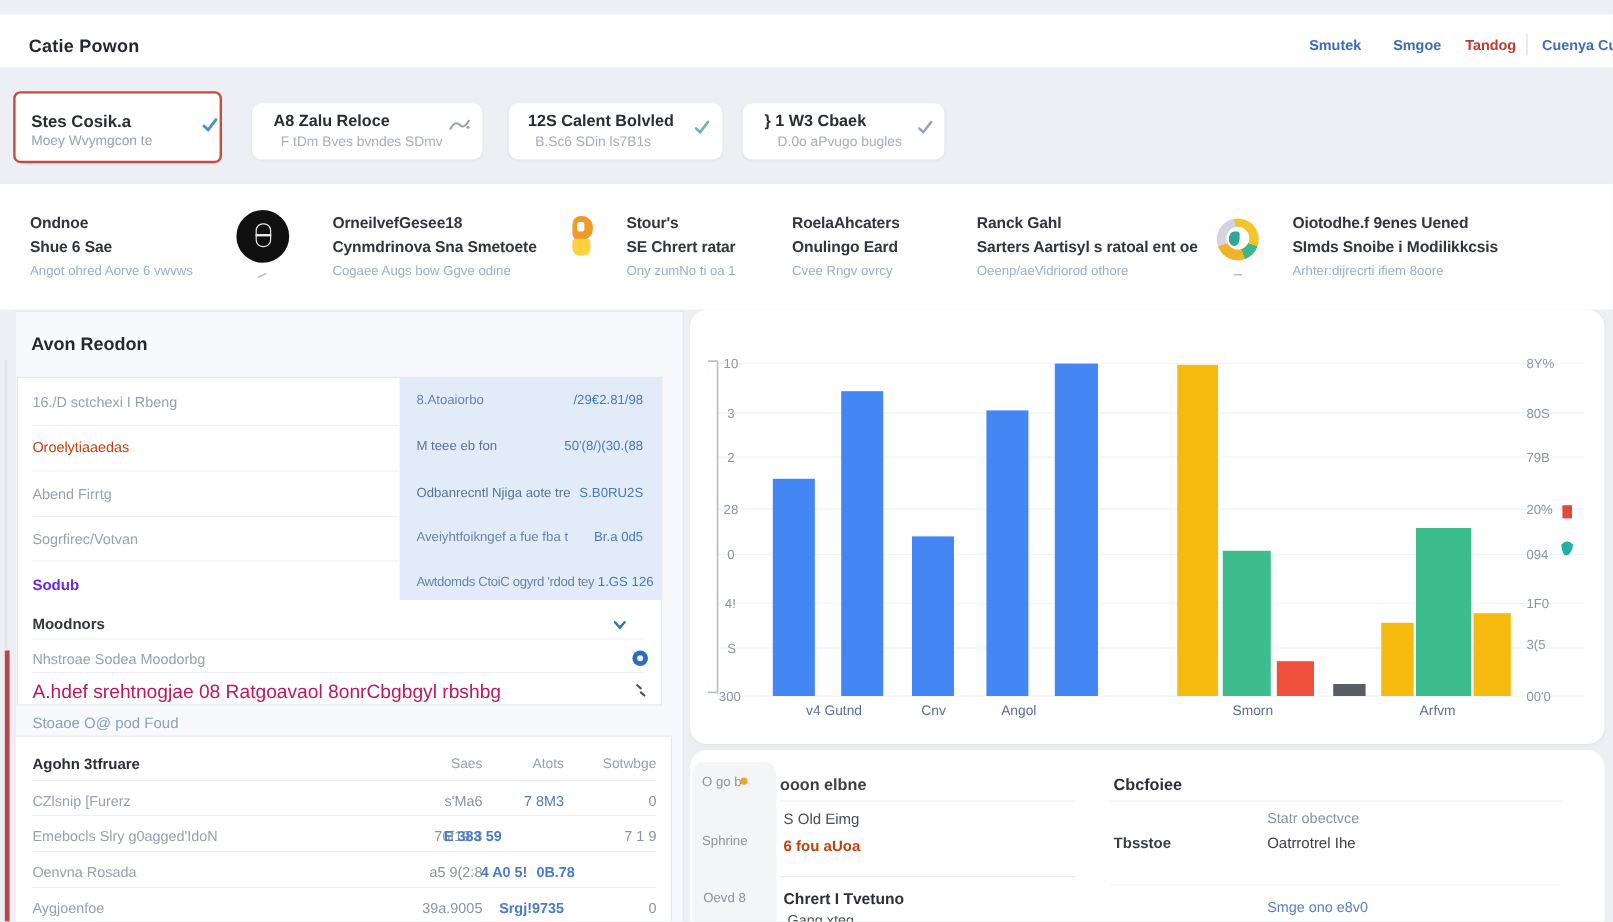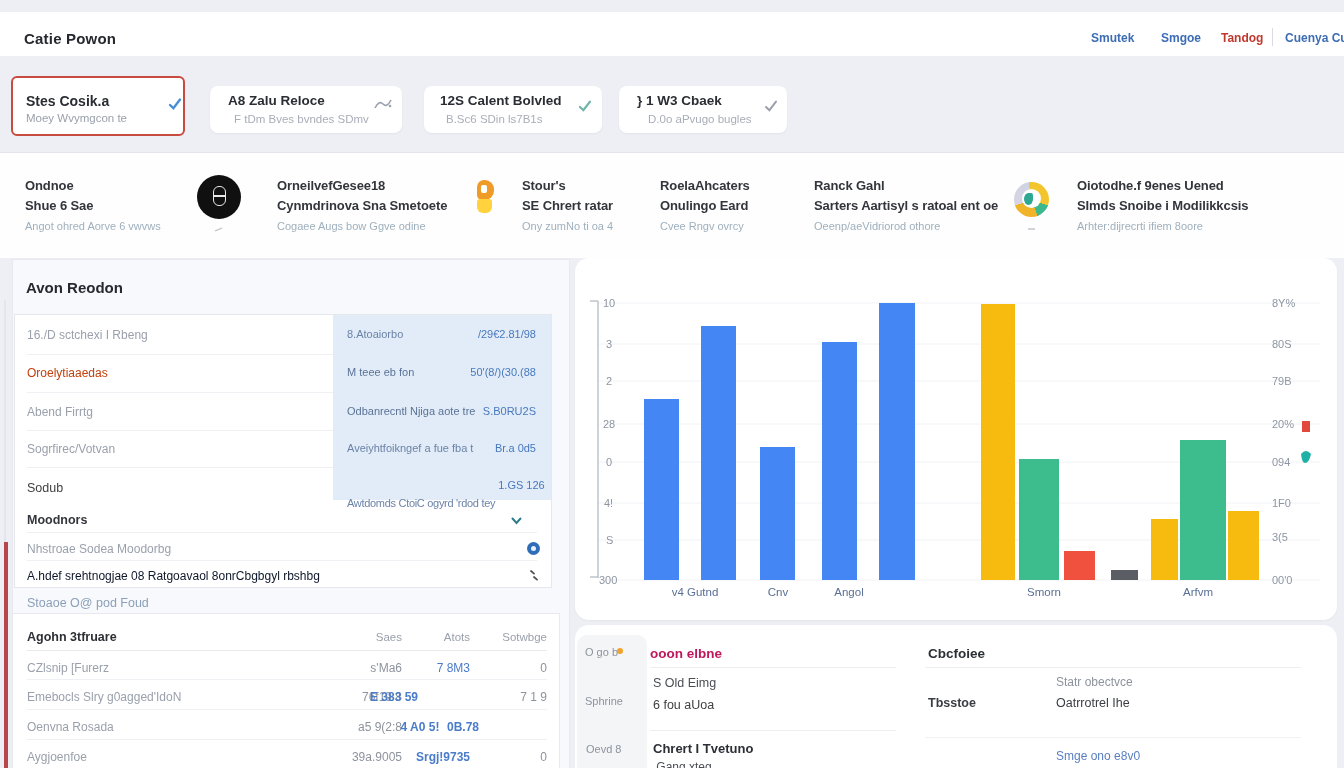--- a/index.html
+++ b/index.html
@@ -60,21 +60,21 @@
   </svg>
 
 <div class="abs" style="left:277px;top:176px;font-size:13px;font-weight:bold;color:#32353b;line-height:20px;letter-spacing:-.1px;">OrneilvefGesee18<br>Cynmdrinova Sna Smetoete</div>
 <div class="abs" style="left:277px;top:220px;font-size:11px;color:#9fb0bd;">Cogaee Augs bow Ggve odine</div>
 
 <div class="abs" style="left:477px;top:180px;width:17px;height:20px;background:#ef9b28;border-radius:7px 9px 9px 5px;"></div>
 <div class="abs" style="left:481px;top:185px;width:6px;height:8px;background:#fff;border-radius:2px;"></div>
 <div class="abs" style="left:477px;top:199px;width:15px;height:14px;background:#ffd23e;border-radius:3px 3px 6px 6px;"></div>
 
 <div class="abs" style="left:522px;top:176px;font-size:13px;font-weight:bold;color:#32353b;line-height:20px;letter-spacing:-.1px;">Stour's<br>SE Chrert ratar</div>
-<div class="abs" style="left:522px;top:220px;font-size:11px;color:#9fb0bd;">Ony zumNo ti oa 4</div>
+<div class="abs" style="left:522px;top:220px;font-size:11px;color:#9fb0bd;">Ony zumNo ti oa 1</div>
 
 <div class="abs" style="left:660px;top:176px;font-size:13px;font-weight:bold;color:#32353b;line-height:20px;letter-spacing:-.1px;">RoelaAhcaters<br>Onulingo Eard</div>
 <div class="abs" style="left:660px;top:220px;font-size:11px;color:#9fb0bd;">Cvee Rngv ovrcy</div>
 
 <div class="abs" style="left:814px;top:176px;font-size:13px;font-weight:bold;color:#32353b;line-height:20px;letter-spacing:-.1px;">Ranck Gahl<br>Sarters Aartisyl s ratoal ent oe</div>
 <div class="abs" style="left:814px;top:220px;font-size:11px;color:#9fb0bd;">Oeenp/aeVidriorod othore</div>
 
 <div class="abs" style="left:1014px;top:182px;width:35px;height:35px;border-radius:50%;background:conic-gradient(from 0deg, #f3c52c 0deg, #f3c52c 110deg, #3cb88c 110deg, #3cb88c 160deg, #f0b429 160deg, #f0b429 250deg, #d7d4e4 250deg, #cfd3e2 350deg, #f3c52c 350deg);"></div>
 <div class="abs" style="left:1022px;top:189px;width:19px;height:19px;border-radius:50%;background:#fff;"></div>
 <div class="abs" style="left:1024px;top:193px;width:9px;height:12px;background:#2fa893;border-radius:50% 20% 50% 50%;"></div>
@@ -88,21 +88,21 @@
 <div class="abs" style="left:12px;top:259px;width:558px;height:509px;background:#f8f9fc;border:1px solid #e7e9ee;border-bottom:none;"></div>
 <div class="abs" style="left:26px;top:279px;font-size:15px;font-weight:bold;color:#26292f;">Avon Reodon</div>
 
 <div class="abs" style="left:14px;top:314px;width:538px;height:274px;background:#ffffff;border:1px solid #e4e7ec;"></div>
 <div class="abs" style="left:333px;top:315px;width:218px;height:185px;background:#e2ecf8;"></div>
 
 <div class="abs" style="left:27px;top:328px;font-size:12px;color:#9aa1ac;">16./D sctchexi I Rbeng</div>
 <div class="abs" style="left:27px;top:366px;font-size:12px;color:#c2410c;">Oroelytiaaedas</div>
 <div class="abs" style="left:27px;top:405px;font-size:12px;color:#9aa1ac;">Abend Firrtg</div>
 <div class="abs" style="left:27px;top:442px;font-size:12px;color:#9aa1ac;">Sogrfirec/Votvan</div>
-<div class="abs" style="left:27px;top:481px;font-size:12.5px;font-weight:normal;color:#404040;text-align:right;">Sodub</div>
+<div class="abs" style="left:27px;top:481px;font-size:12.5px;font-weight:bold;color:#6d28d9;text-align:right;">Sodub</div>
 <div class="abs" style="left:27px;top:354px;width:306px;height:1px;background:#eef0f3;"></div>
 <div class="abs" style="left:27px;top:392px;width:306px;height:1px;background:#eef0f3;"></div>
 <div class="abs" style="left:27px;top:430px;width:306px;height:1px;background:#eef0f3;"></div>
 <div class="abs" style="left:27px;top:467px;width:306px;height:1px;background:#eef0f3;"></div>
 
 <div class="abs" style="left:347px;top:328px;width:189px;display:flex;justify-content:space-between;font-size:11px;">
     <span style="color:#6b83a8;">8.Atoaiorbo</span>
     <span style="color:#4779bd;">/29€2.81/98</span>
   </div>
 <div class="abs" style="left:347px;top:366px;width:189px;display:flex;justify-content:space-between;font-size:11px;">
@@ -111,34 +111,34 @@
   </div>
 <div class="abs" style="left:347px;top:405px;width:189px;display:flex;justify-content:space-between;font-size:11px;">
     <span style="color:#5a7396;white-space:nowrap;">Odbanrecntl Njiga aote tre</span>
     <span style="color:#4779bd;white-space:nowrap;padding-left:4px;">S.B0RU2S</span>
   </div>
 <div class="abs" style="left:347px;top:442px;width:189px;display:flex;justify-content:space-between;font-size:11px;">
     <span style="color:#6b83a8;white-space:nowrap;">Aveiyhtfoikngef a fue fba t</span>
     <span style="color:#4779bd;white-space:nowrap;padding-left:4px;">Br.a 0d5</span>
   </div>
 <div class="abs" style="left:347px;top:479px;width:189px;display:flex;justify-content:space-between;font-size:11px;">
-    <span style="color:#6b83a8;white-space:nowrap;letter-spacing:-.3px;margin-top:18px;">Awtdomds CtoiC ogyrd 'rdod tey</span>
+    <span style="color:#6b83a8;white-space:nowrap;letter-spacing:-.3px;">Awtdomds CtoiC ogyrd 'rdod tey</span>
     <span style="color:#4779bd;white-space:nowrap;padding-left:3px;">1.GS 126</span>
   </div>
 
 <div class="abs" style="left:27px;top:513px;font-size:12.5px;font-weight:bold;color:#33363c;">Moodnors</div>
 <svg class="abs" style="left:511px;top:517px;" width="11" height="9" viewBox="0 0 11 9">
     <path d="M1.5 1.5 l4 4.5 l4-4.5" stroke="#2e7d8f" stroke-width="2" fill="none" stroke-linecap="round"></path>
   </svg>
 <div class="abs" style="left:27px;top:532px;width:510px;height:1px;background:#eef0f3;"></div>
 <div class="abs" style="left:27px;top:542px;font-size:12px;color:#9aa1ac;">Nhstroae Sodea Moodorbg</div>
 <div class="abs" style="left:527px;top:542px;width:13px;height:13px;border-radius:50%;background:#2f6db8;"></div>
 <div class="abs" style="left:531px;top:546px;width:5px;height:5px;border-radius:50%;background:#e8f0fa;"></div>
 <div class="abs" style="left:27px;top:560px;width:510px;height:1px;background:#eef0f3;"></div>
-<div class="abs" style="left:27px;top:569px;font-size:12px;color:#0f172a;">A.hdef srehtnogjae 08 Ratgoavaol 8onrCbgbgyl rbshbg</div>
+<div class="abs" style="left:27px;top:569px;font-size:16px;color:#be185d;">A.hdef srehtnogjae 08 Ratgoavaol 8onrCbgbgyl rbshbg</div>
 <svg class="abs" style="left:529px;top:569px;" width="10" height="14" viewBox="0 0 10 14">
     <path d="M2 2 l3 2.6 M5 8 l3 2.6" stroke="#4e5359" stroke-width="1.8" stroke-linecap="round"></path>
   </svg>
 
 <div class="abs" style="left:27px;top:596px;font-size:12.5px;color:#8ba0b8;">Stoaoe O@ pod Foud</div>
 
 <div class="abs" style="left:12px;top:613px;width:548px;height:155px;background:#ffffff;border:1px solid #e7e9ee;border-bottom:none;"></div>
 <div class="abs" style="left:27px;top:630px;font-size:12.5px;font-weight:bold;color:#2c2f35;">Agohn 3tfruare</div>
 <div class="abs" style="left:302px;top:631px;width:100px;font-size:11.5px;color:#9aa1ac;text-align:right;">Saes</div>
 <div class="abs" style="left:370px;top:631px;width:100px;font-size:11.5px;color:#9aa1ac;text-align:right;">Atots</div>
@@ -238,24 +238,24 @@
   <path d="M726 196 q5 -6 10 0 q-2 9 -6 9 q-3 0 -4 -9z" fill="#1fb0a6"></path>
 </svg>
 
 <div class="abs" style="left:575px;top:625px;width:762px;height:143px;background:#ffffff;border-radius:14px 14px 0 0;"></div>
 <div class="abs" style="left:577px;top:635px;width:70px;height:133px;background:#f4f5f7;border-radius:10px 10px 0 0;"></div>
 <div class="abs" style="left:585px;top:646px;font-size:11px;color:#8d939d;">O go b</div>
 <div class="abs" style="left:617px;top:648px;width:6px;height:6px;border-radius:50%;background:#f0a32a;"></div>
 <div class="abs" style="left:585px;top:695px;font-size:11px;color:#8d939d;">Sphrine</div>
 <div class="abs" style="left:586px;top:743px;font-size:11px;color:#8d939d;">Oevd 8</div>
 
-<div class="abs" style="left:650px;top:646px;font-size:13.5px;font-weight:bold;color:#be185d;">ooon elbne</div>
+<div class="abs" style="left:650px;top:646px;font-size:13.5px;font-weight:bold;color:#404040;">ooon elbne</div>
 <div class="abs" style="left:650px;top:667px;width:246px;height:1px;background:#eceef1;"></div>
 <div class="abs" style="left:653px;top:676px;font-size:12.5px;color:#4a4e55;">S Old Eimg</div>
-<div class="abs" style="left:653px;top:698px;font-size:12.5px;color:#404040;">6 fou aUoa</div>
+<div class="abs" style="left:653px;top:698px;font-size:12.5px;color:#c2410c;font-weight:bold;">6 fou aUoa</div>
 <div class="abs" style="left:650px;top:730px;width:246px;height:1px;background:#eceef1;"></div>
 <div class="abs" style="left:653px;top:741px;font-size:13px;font-weight:bold;color:#2c2f35;">Chrert I Tvetuno</div>
 <div class="abs" style="left:653px;top:760px;font-size:12px;color:#4a4e55;">.Gang xteg</div>
 
 <div class="abs" style="left:928px;top:646px;font-size:13.5px;font-weight:bold;color:#2c2f35;">Cbcfoiee</div>
 <div class="abs" style="left:925px;top:667px;width:376px;height:1px;background:#eceef1;"></div>
 <div class="abs" style="left:1056px;top:675px;font-size:12px;color:#8d939d;">Statr obectvce</div>
 <div class="abs" style="left:928px;top:696px;font-size:12.5px;font-weight:bold;color:#3a3d43;">Tbsstoe</div>
 <div class="abs" style="left:1056px;top:696px;font-size:12.5px;color:#3a3d43;">Oatrrotrel Ihe</div>
 <div class="abs" style="left:925px;top:737px;width:376px;height:1px;background:#f1f2f4;"></div>

